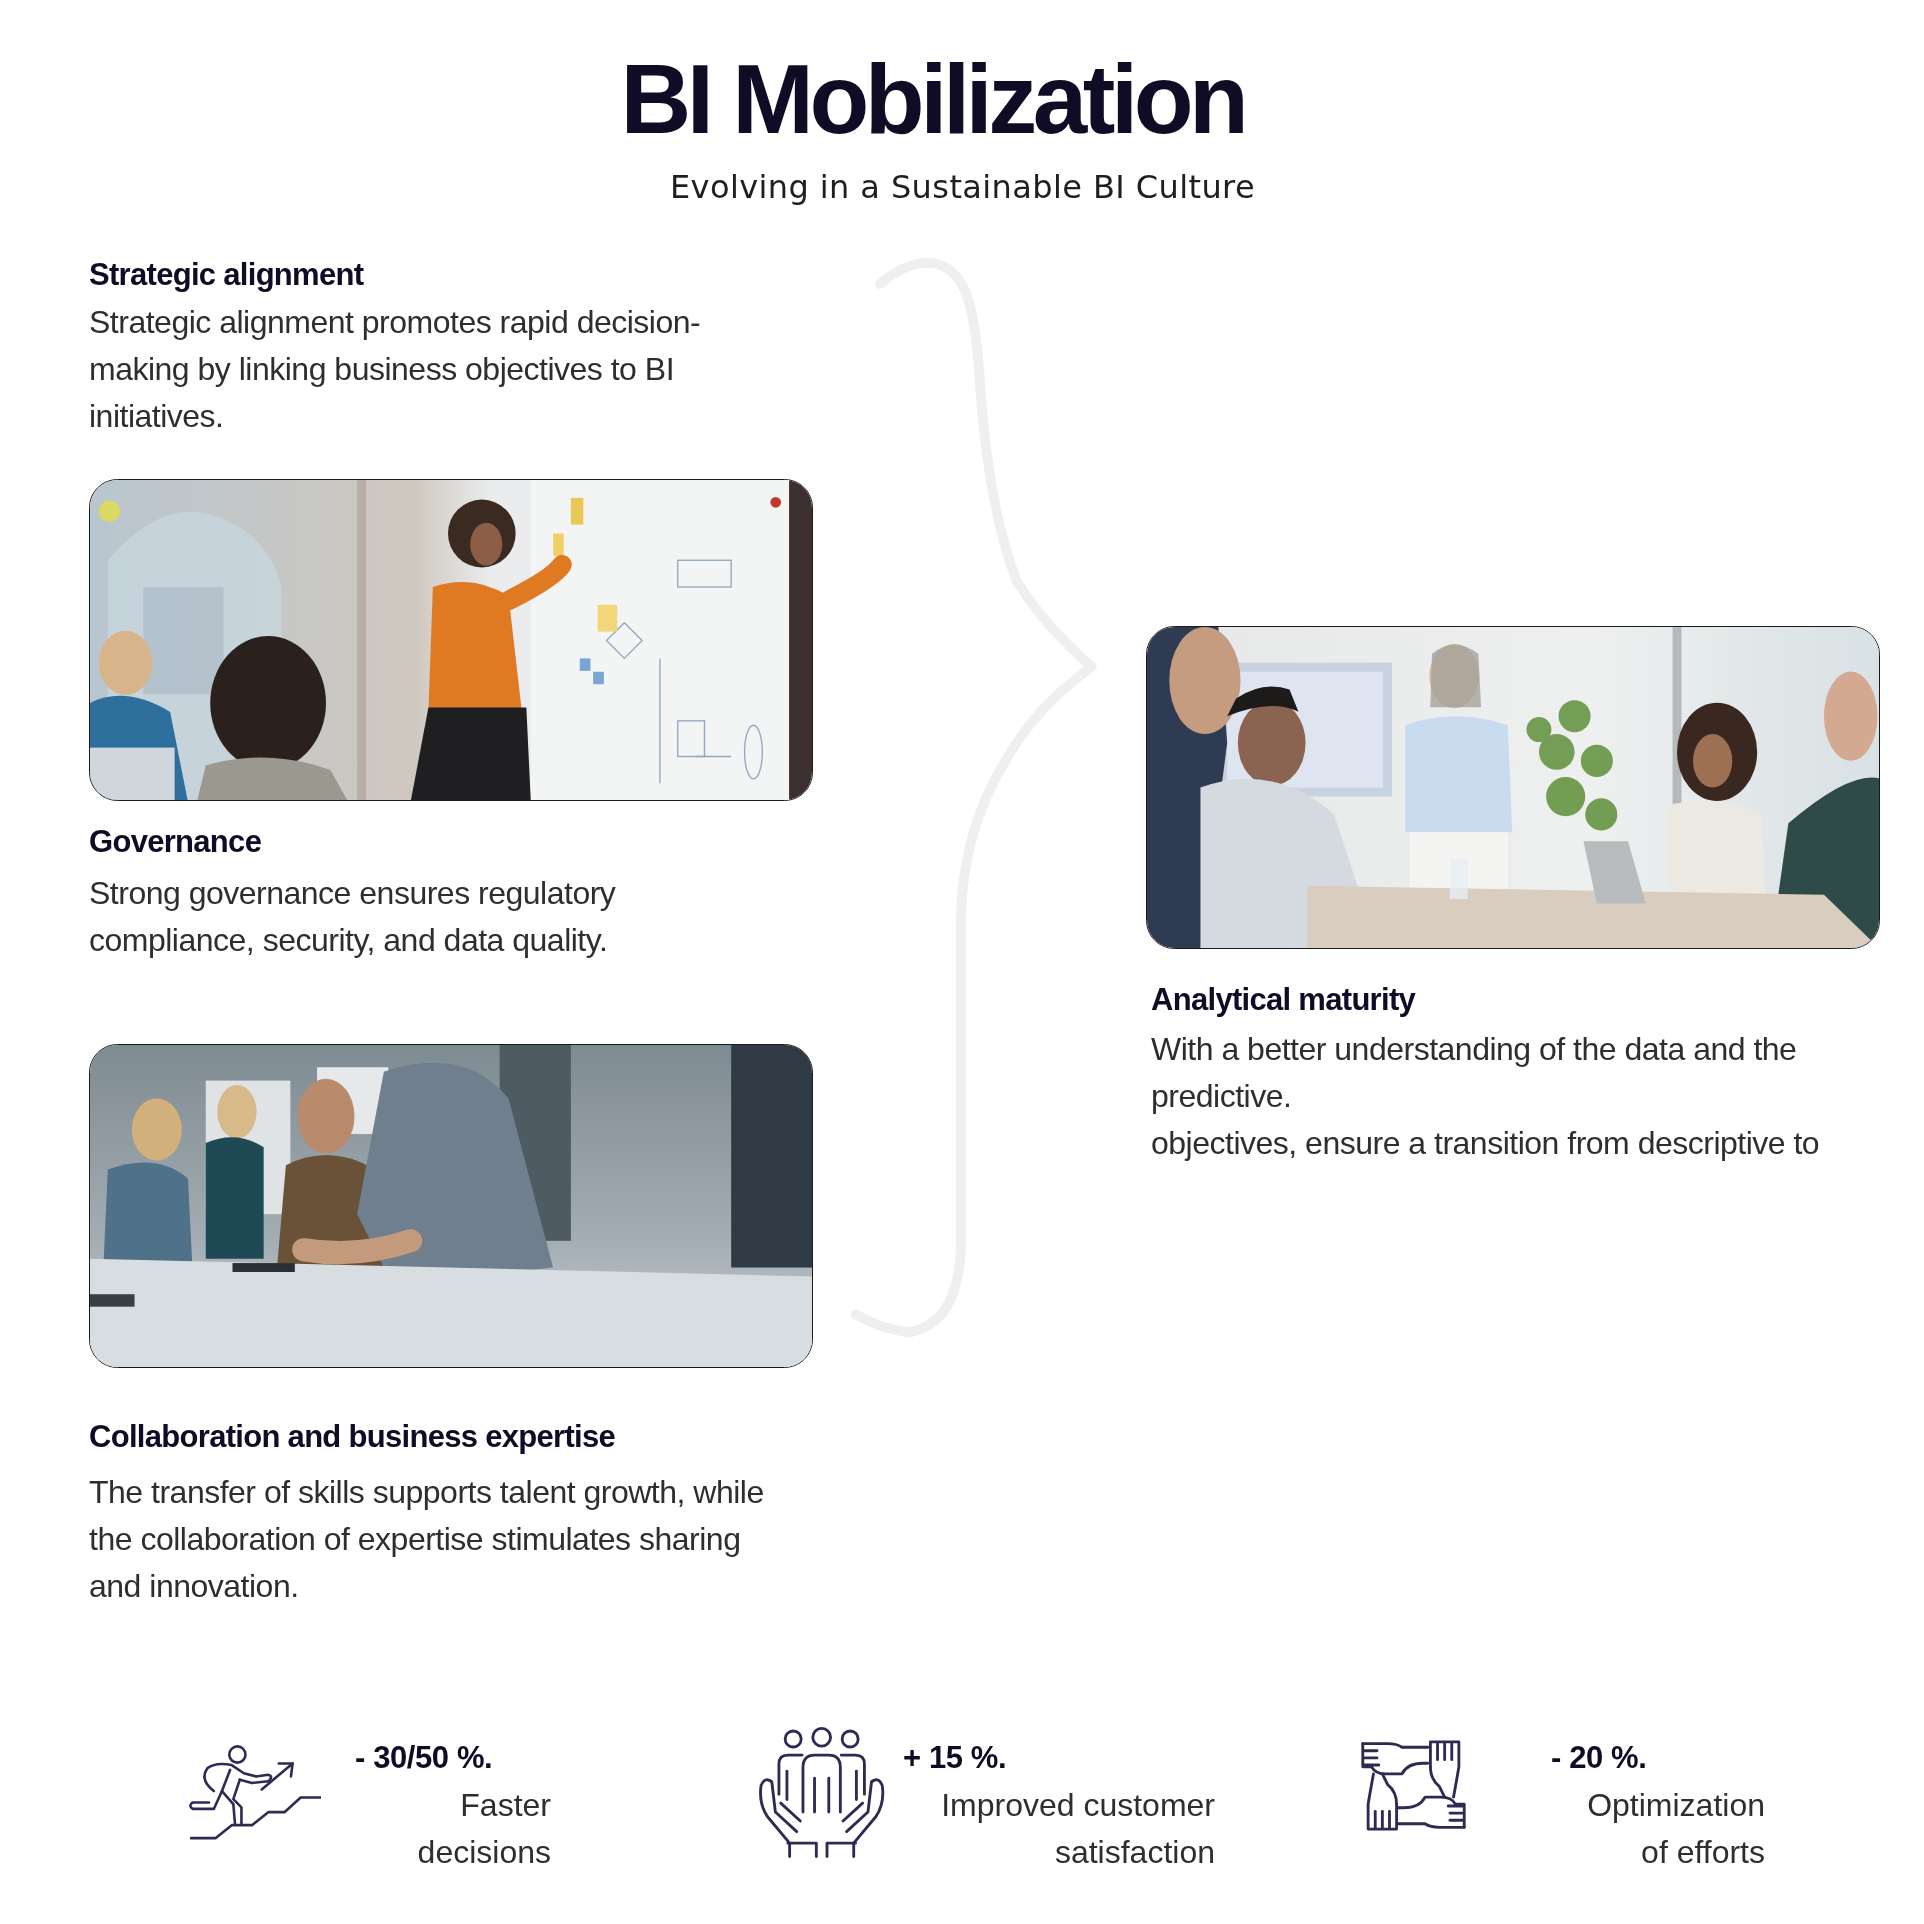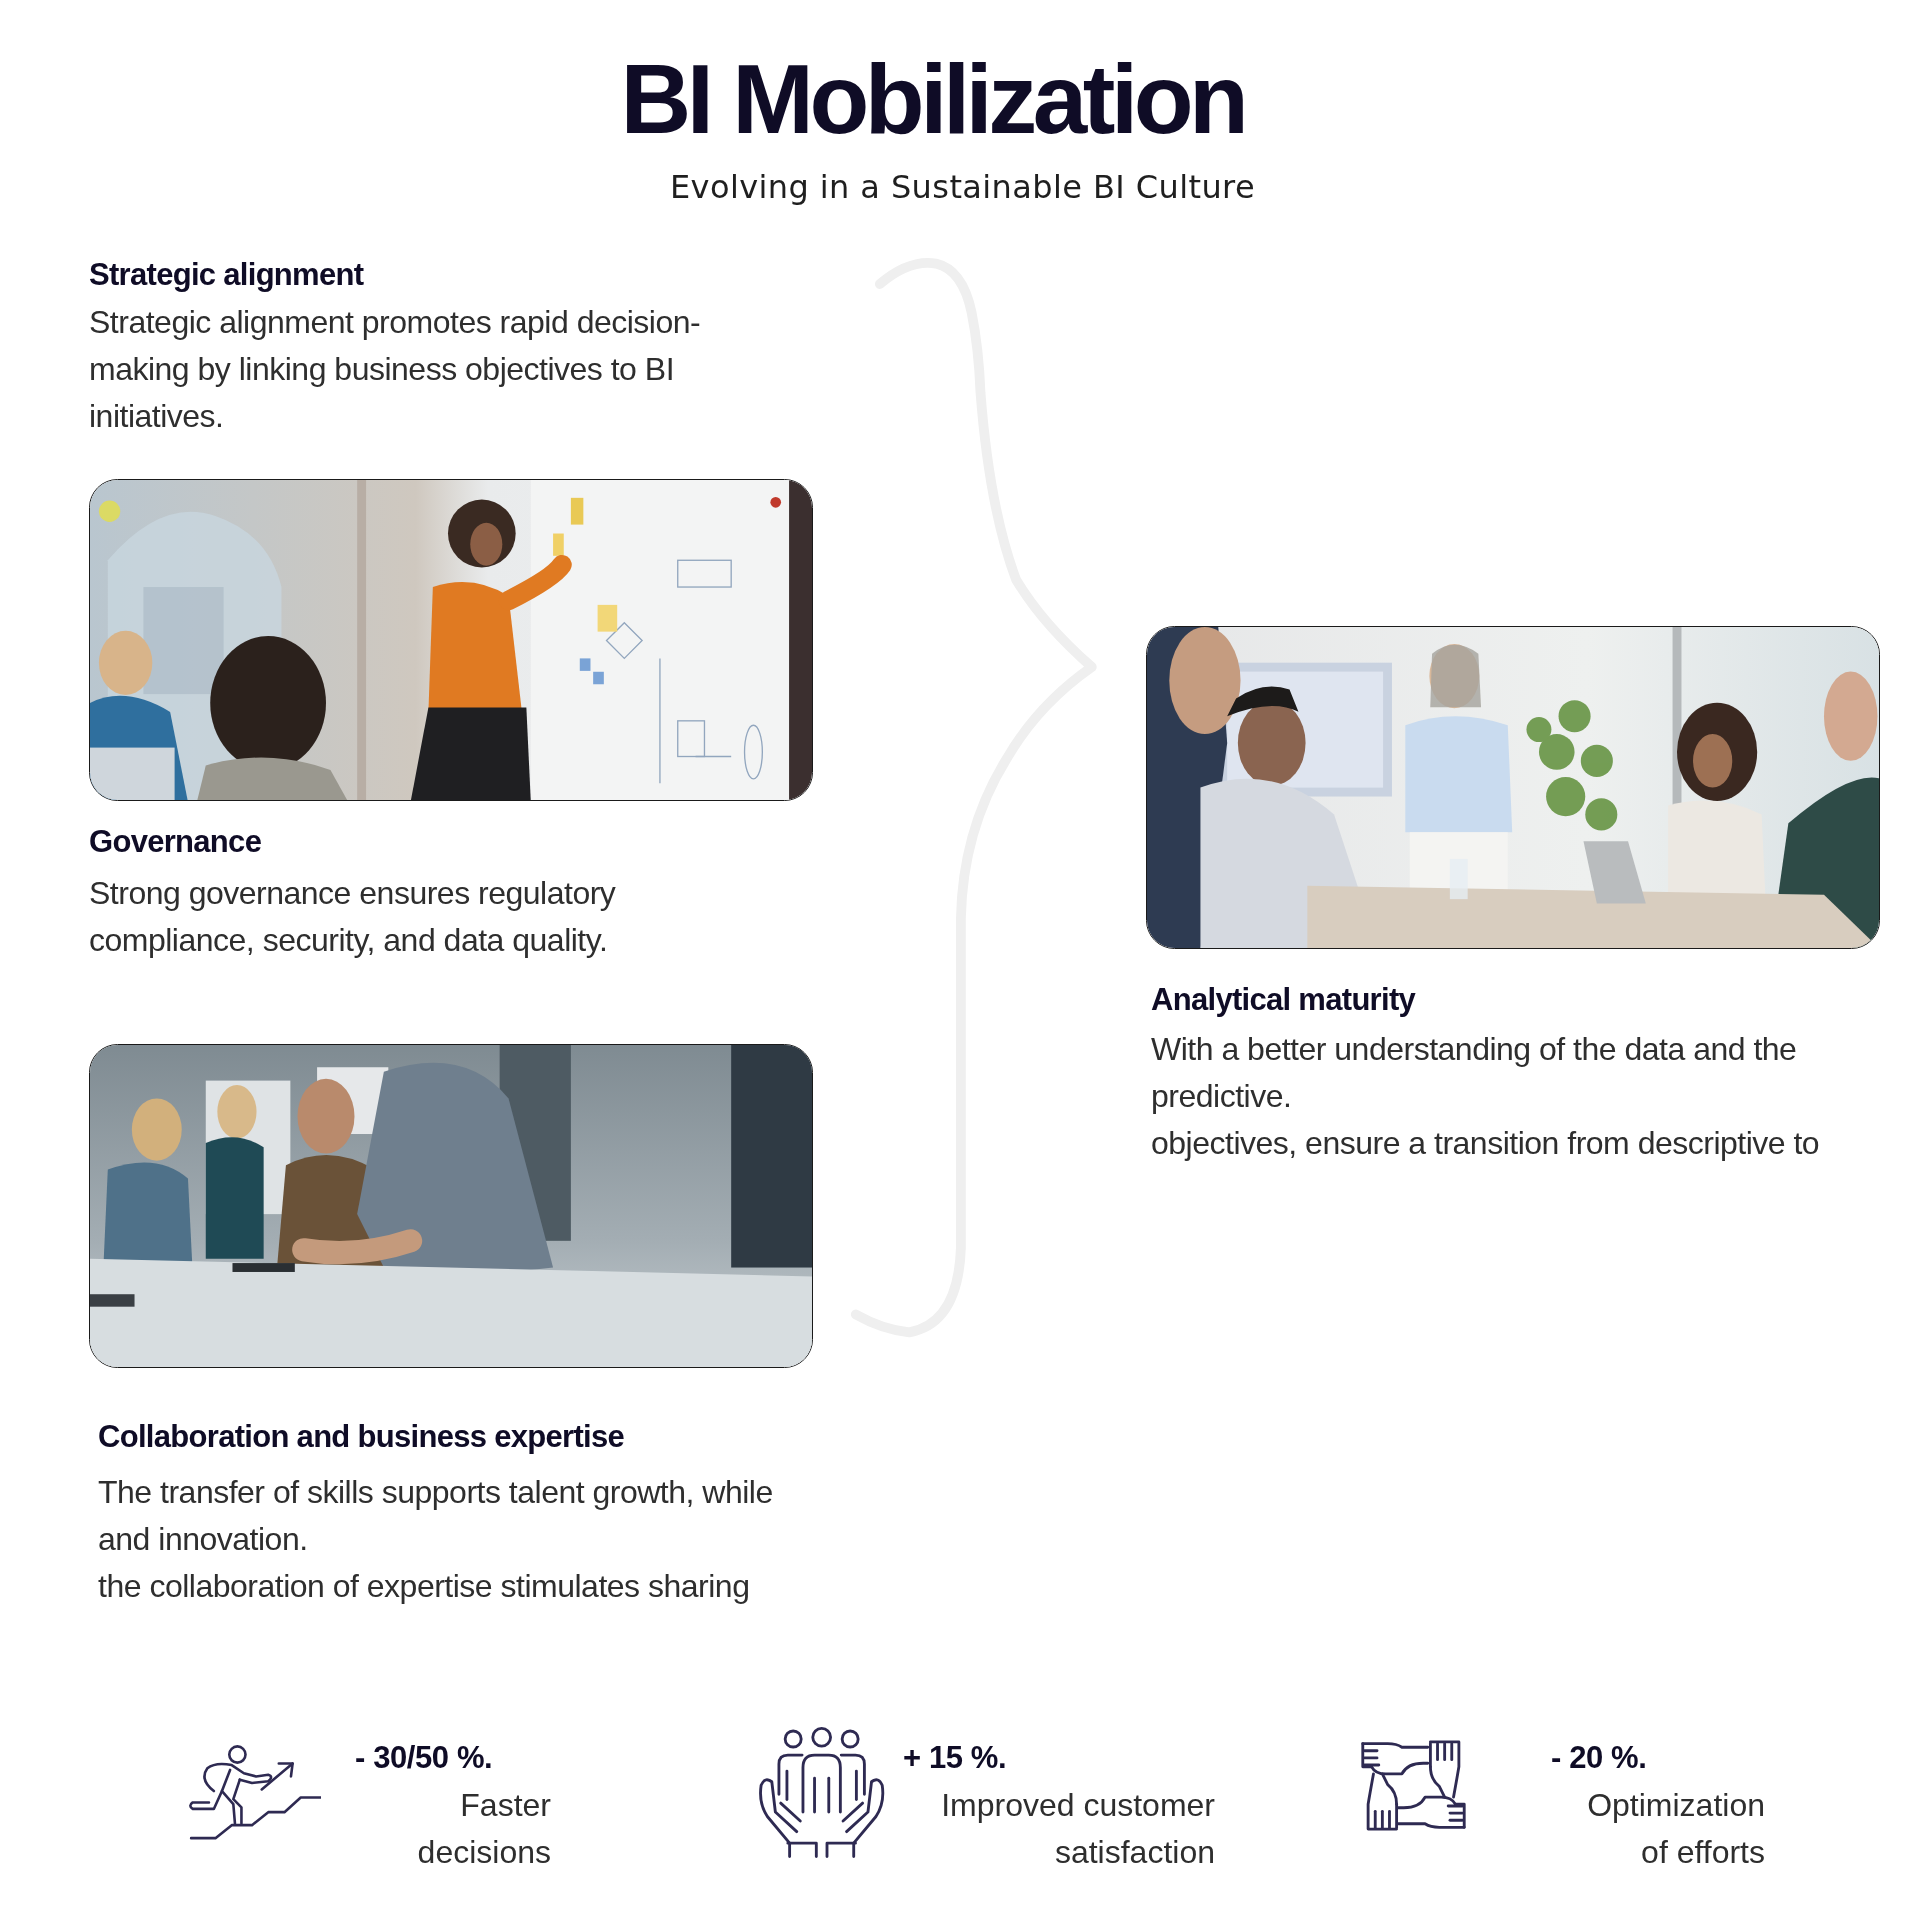--- a/index.html
+++ b/index.html
@@ -116,26 +116,26 @@
 
     <path d="M330 30 Q420 0 470 60 L520 250 L340 270 L300 190 Z" fill="#6f7f8e"></path>
     <path d="M240 230 Q300 240 360 220" stroke="#c49a7c" stroke-width="26" fill="none" stroke-linecap="round"></path>
 
     <path d="M0 240 L813 260 L813 364 L0 364 Z" fill="#d7dde0"></path>
     <rect x="160" y="245" width="70" height="10" fill="#2a2f33"></rect>
     <rect x="0" y="280" width="50" height="14" fill="#3a3f44"></rect>
   </svg>
 </div>
 
-<div class="abs" style="left:98px; top:1417px; width:749px;">
+<div class="abs" style="left:89px; top:1417px; width:749px;">
   <div class="heading">Collaboration and business expertise</div>
   <div class="body-text" style="margin-top:12.5px;">
     <div>The transfer of skills supports talent growth, while</div>
+    <div>the collaboration of expertise stimulates sharing</div>
     <div>and innovation.</div>
-    <div>the collaboration of expertise stimulates sharing</div>
   </div>
 </div>
 
 <svg class="abs" style="left:838px; top:241px;" width="285" height="1390" viewBox="0 0 320 1560">
   <path d="M47 48 Q80 20 110 25 Q140 32 150 80 Q158 120 160 170 Q170 300 200 380 Q230 430 285 478 Q225 520 190 580 Q140 660 138 760 L138 1130 Q135 1215 80 1225 Q50 1222 20 1205" stroke="#efefef" stroke-width="11" fill="none" stroke-linecap="round" stroke-linejoin="round"></path>
 </svg>
 
 <div class="abs photo" style="left:1146px; top:626px; width:734px; height:323px;">
   <svg width="734" height="323" viewBox="0 0 824 362" preserveAspectRatio="none">
     <defs>

